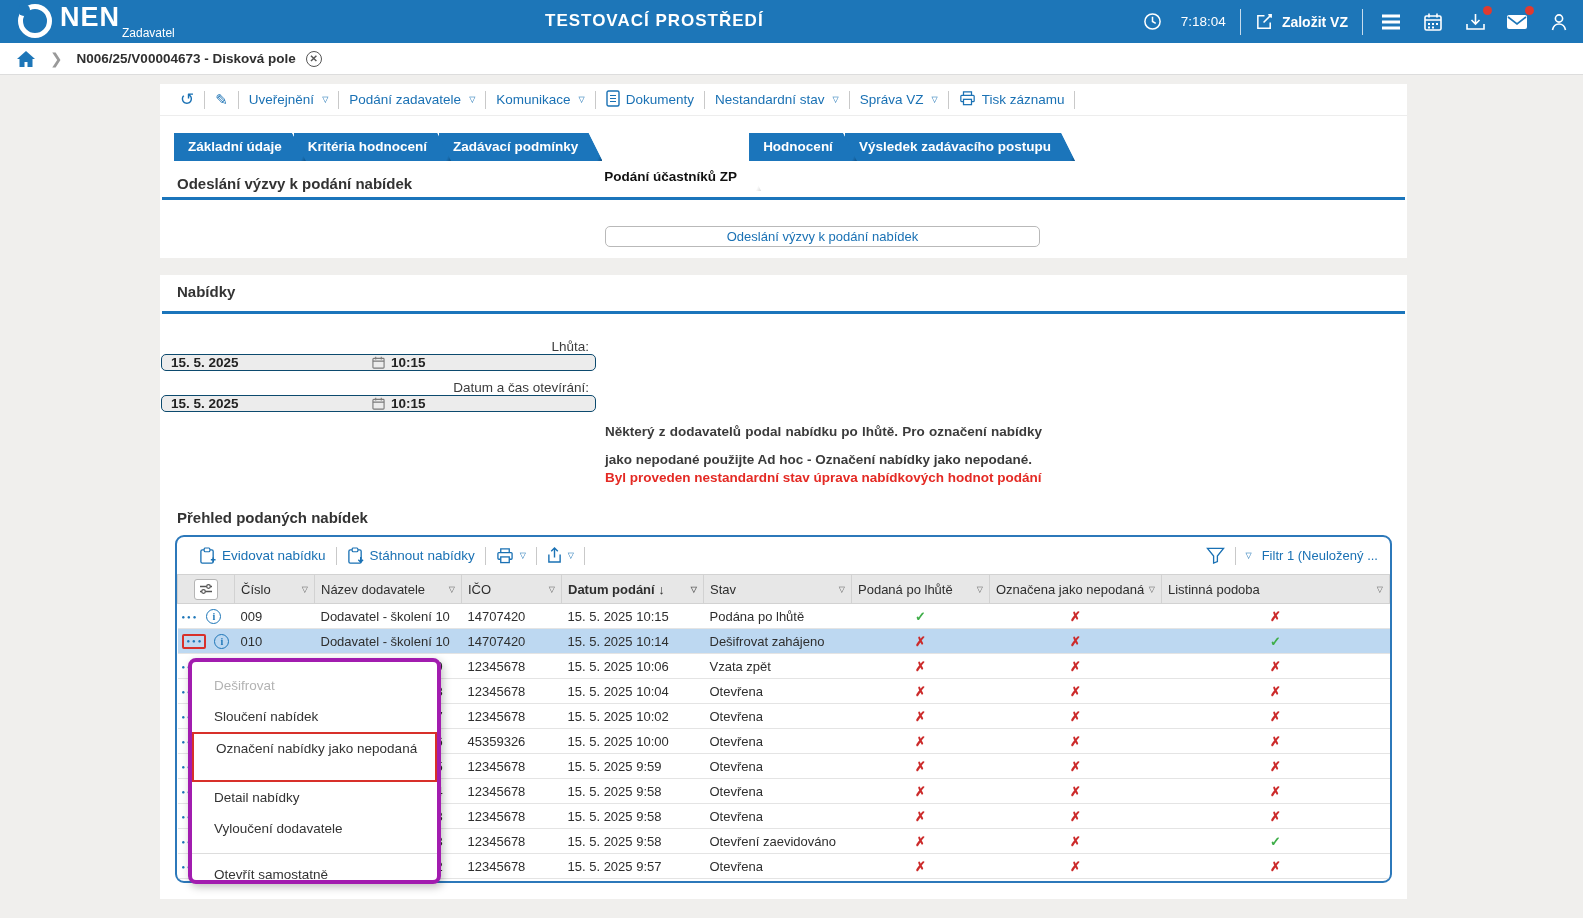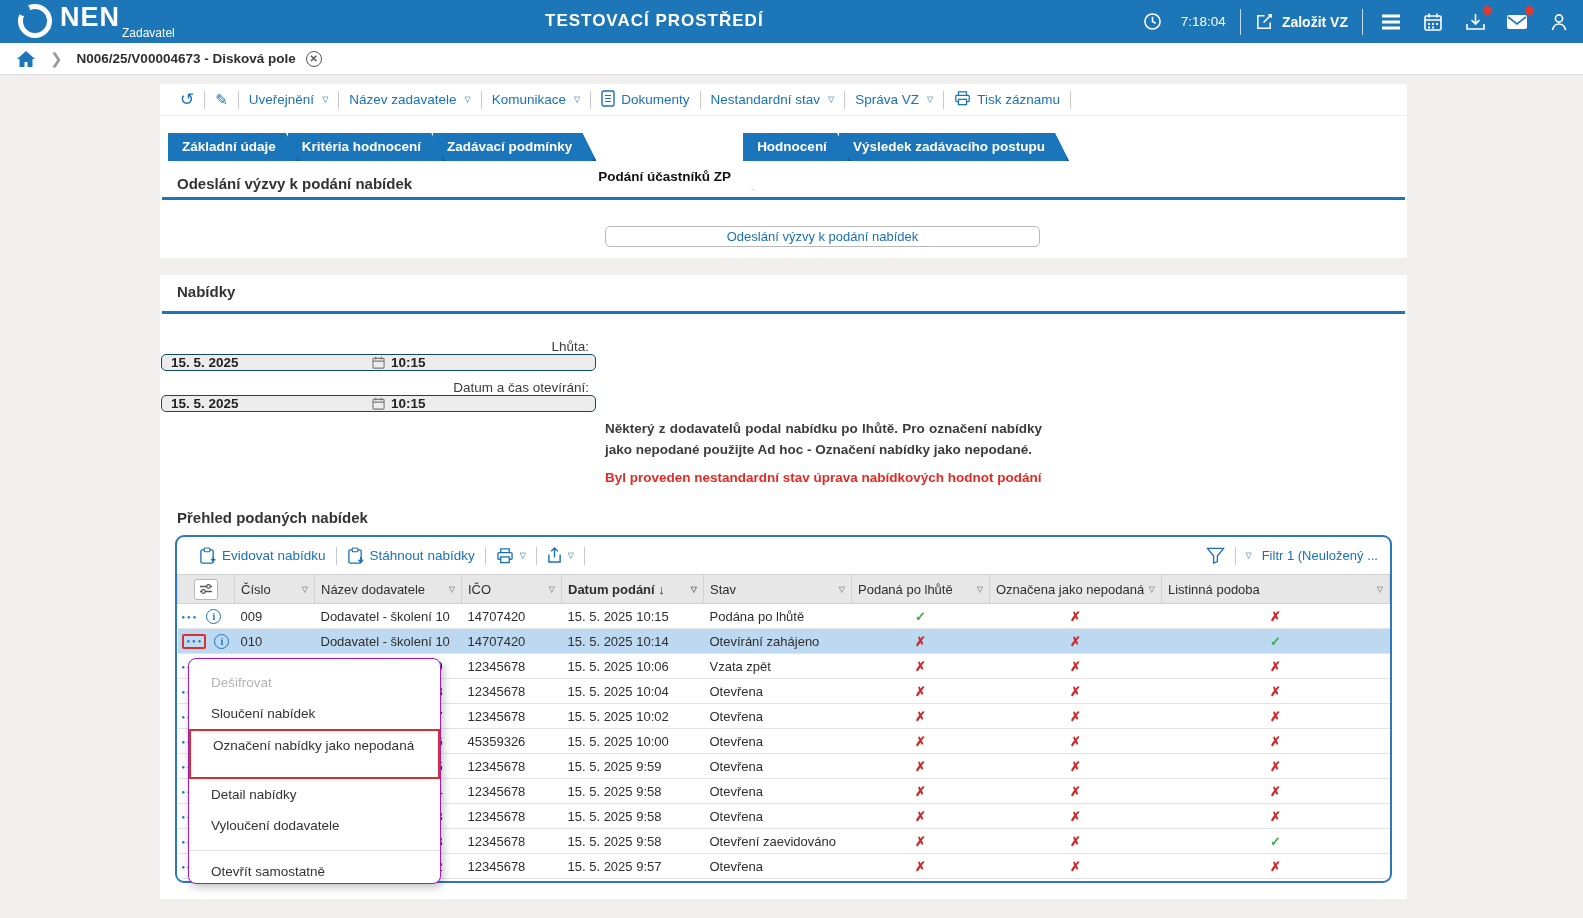--- a/index.html
+++ b/index.html
@@ -35,37 +35,37 @@
 
   
   .content{position:absolute; left:160px; top:84px; width:1247px; height:815px; background:#fff;}
 
   .actionsbar{position:absolute; left:0; top:0; width:100%; height:32px; display:flex; align-items:center; padding-left:10px; border-bottom:1px solid #ededed;}
   .actionsbar .item{display:flex; align-items:center; gap:6px; color:var(--link); font-size:13.5px; padding:0 10px; cursor:pointer; white-space:nowrap;}
   .actionsbar .sep{width:1px; height:18px; background:#c9c9c9;}
   .caret{font-size:8px; color:var(--link); margin-left:2px;}
 
   
-  .tabs{position:absolute; left:8px; top:49px; height:28px; display:flex;}
+  .tabs{position:absolute; left:14px; top:49px; height:28px; display:flex;}
   .tab{position:relative; height:28px; line-height:28px; background:var(--tabblue); color:#fff; font-size:13.5px; font-weight:bold; padding:0 24px 0 14px; margin-right:-12px; clip-path:polygon(0 0, calc(100% - 14px) 0, 100% 100%, 0 100%); background-image:linear-gradient(115deg, var(--tabblue) calc(100% - 5px), #0f4f83 100%); cursor:pointer; white-space:nowrap;}
   .tab.active{background:#fff; background-image:linear-gradient(115deg,#fff calc(100% - 5px), #d8d8d8 100%); color:#111; z-index:30;}
 
   .secheading{font-size:15px; font-weight:bold; color:#333; position:absolute; left:17px;}
   .secrule{position:absolute; left:2px; width:1243px; height:3px; background:var(--tabblue);}
 
   .pillbtn{position:absolute; left:445px; width:435px; height:21px; background:#fff; border:1px solid #b9b9b9; border-radius:5px; color:var(--link); font-size:13px; text-align:center; line-height:19px; cursor:pointer;}
 
   .grayband{position:absolute; left:0; width:1247px; height:17px; background:var(--pagegray);}
 
   .formrow{position:absolute; height:21px; display:flex; align-items:center;flex-direction:column;}
   .flabel{width:437px; text-align:right; padding-right:8px; font-size:13.5px; color:#3c3c3c;}
   .fbox{width:435px; height:21px; background:#ececec; border:1px solid #0c4a6e; border-radius:5px; display:flex; align-items:center; font-size:13.5px; font-weight:bold; color:#222;}
   .fbox .dpart{padding-left:9px; width:210px;}
   .fbox .cal{color:#7a7a7a; display:flex; margin-right:6px;}
-  .notice{position:absolute; left:445px; width:437px; font-size:13.5px; font-weight:bold; color:#3b3b3b; text-align:justify; line-height:21px;}
+  .notice{position:absolute; left:445px; width:437px; font-size:13.5px; font-weight:bold; color:#3b3b3b; text-align:justify; line-height:28px;}
   .alert{position:absolute; left:445px; width:520px; font-size:13.5px; font-weight:bold; color:var(--redtext);}
 
   
   .panel{position:absolute; left:15px; top:451px; width:1217px; height:348px; border:2px solid var(--panelborder); border-radius:9px; background:#fff; overflow:hidden;}
   .ptoolbar{height:37px; display:flex; align-items:center; padding:0 12px; }
   .ptool-item{display:flex; align-items:center; gap:6px; color:var(--link); font-size:13.5px; padding:0 10px; cursor:pointer; white-space:nowrap;}
   .ptool-sep{width:1px; height:18px; background:#c9c9c9;}
   .ptool-right{margin-left:auto; display:flex; align-items:center; gap:10px; color:var(--link);}
   .ptool-right .flabel2{font-size:13px; color:var(--link); white-space:nowrap; cursor:pointer;}
   .smalltri{font-size:8px; color:var(--link); cursor:pointer;}
@@ -78,21 +78,21 @@
   .grid tr.sel td{background:var(--selrow);}
   .cellmark{text-align:center; font-weight:bold; font-size:13px;}
   .mark-check{color:var(--green);}
   .mark-cross{color:var(--cross);}
   .dots{color:var(--blue); font-size:6px; letter-spacing:2px; font-weight:bold; cursor:pointer; display:inline-block; vertical-align:middle;}
   .dots.flagged{background:#c3d9f0; border:2px solid #d8302a; padding:2px 1px 3px 3px; border-radius:2px;}
   .infoico{display:inline-block; width:15px; height:15px; border:1.5px solid var(--blue); border-radius:50%; color:var(--blue); font-size:10px; font-weight:bold; text-align:center; line-height:13px; vertical-align:middle; margin-left:8px; cursor:pointer; font-family:"Liberation Serif", serif;}
   .colcfg{display:inline-flex; align-items:center; justify-content:center; width:24px; height:21px; background:#fff; border:1px solid #b5b5b5; border-radius:3px; cursor:pointer;}
 
   
-  .ctxmenu{position:absolute; left:188px; top:658px; width:253px; height:226px; background:#fff; border:1px solid #a21caf; border-radius:8px; box-shadow:2px 3px 8px rgba(0,0,0,.25); z-index:50; padding-top:8px;}
+  .ctxmenu{position:absolute; left:188px; top:658px; width:253px; height:226px; background:#fff; border:4px solid #a21caf; border-radius:8px; box-shadow:2px 3px 8px rgba(0,0,0,.25); z-index:50; padding-top:8px;}
   .ctxitem{height:31px; line-height:31px; padding-left:22px; font-size:13.5px; color:#333; cursor:pointer; white-space:nowrap;}
   .ctxitem.disabled{color:#b3b3b3; cursor:default;}
   .ctxitem.highlight{border:2px solid #d8302a; height:50px; line-height:29px;}
   .ctxitem.separated{border-top:1px solid #ddd; margin-top:9px; padding-top:5px; height:37px;}
 </style>
 </head>
 <body>
 
 <div id="page">
 
@@ -178,21 +178,21 @@
         <span class="item">
           <span><span style="font-size:15px;line-height:1;">✎</span></span>
         </span>
         <span class="sep"></span>
         <span class="item">
           <span>Uveřejnění</span>
           <span class="caret">▽</span>
         </span>
         <span class="sep"></span>
         <span class="item">
-          <span>Název zadavatele</span>
+          <span>Podání zadavatele</span>
           <span class="caret">▽</span>
         </span>
         <span class="sep"></span>
         <span class="item">
           <span>Komunikace</span>
           <span class="caret">▽</span>
         </span>
         <span class="sep"></span>
         <span class="item">
           <span><svg width="14" height="17" viewBox="0 0 14 17">
@@ -362,21 +362,21 @@
               <td class="cellmark"><span class="mark-check">✓</span></td>
               <td class="cellmark"><span class="mark-cross">✗</span></td>
               <td class="cellmark"><span class="mark-cross">✗</span></td>
             </tr>
             <tr class="sel">
               <td style="padding-left:4px;"><span class="dots flagged">●●●</span><span class="infoico">i</span></td>
               <td>010</td>
               <td>Dodavatel - školení 10</td>
               <td>14707420</td>
               <td>15. 5. 2025 10:14</td>
-              <td>Otevírání zahájeno</td>
+              <td>Dešifrovat zahájeno</td>
               <td class="cellmark"><span class="mark-cross">✗</span></td>
               <td class="cellmark"><span class="mark-cross">✗</span></td>
               <td class="cellmark"><span class="mark-check">✓</span></td>
             </tr>
             <tr>
               <td style="padding-left:4px;"><span class="dots">●●●</span><span class="infoico">i</span></td>
               <td></td>
               <td>Dodavatel - školení 9</td>
               <td>12345678</td>
               <td>15. 5. 2025 10:06</td>

